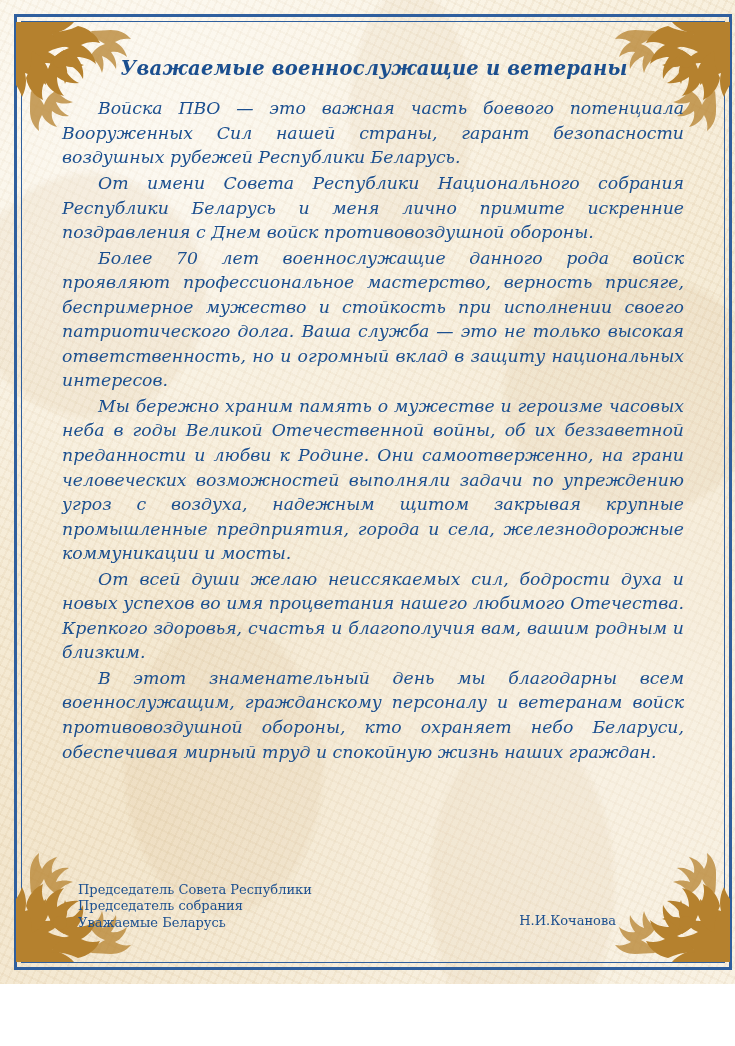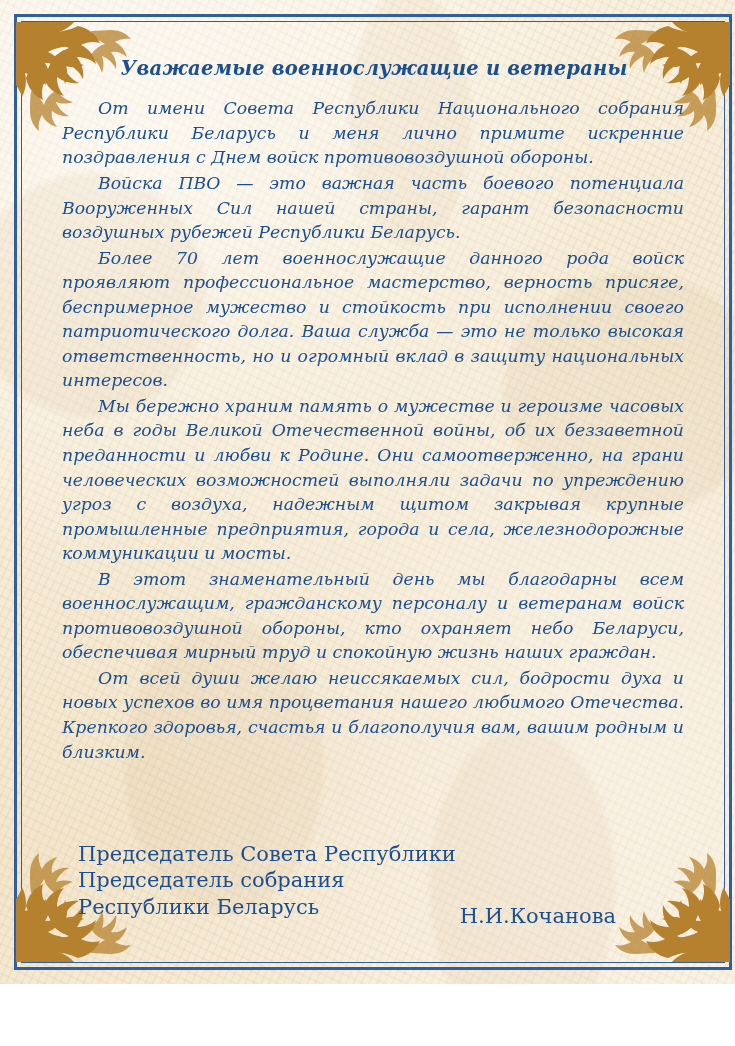--- a/index.html
+++ b/index.html
@@ -90,21 +90,21 @@
   .body p {
     margin: 0 0 1px 0;
     text-indent: 36px;
   }
   .signature {
     position: absolute;
     left: 78px;
     right: 60px;
     bottom: 54px;
     font-family: "DejaVu Serif", "Liberation Serif", serif;
-    font-size: 21px;
+    font-size: 13px;
     line-height: 1.28;
     color: #1b4f8f;
   }
   .signature .post { display: block; }
   .signature .name {
     display: block;
     text-align: right;
     margin-top: -18px;
     padding-right: 70px;
   }
@@ -166,28 +166,28 @@
       </g>
     </svg>
   </div>
 
   <div class="content">
     <div class="title">
       <span class="line">Уважаемые военнослужащие и ветераны</span>
     </div>
 
     <div class="body">
+      <p>Войска ПВО — это важная часть боевого потенциала Вооруженных Сил нашей страны, гарант безопасности воздушных рубежей Республики Беларусь.</p>
       <p>От имени Совета Республики Национального собрания Республики Беларусь и меня лично примите искренние поздравления с Днем войск противовоздушной обороны.</p>
-      <p>Войска ПВО — это важная часть боевого потенциала Вооруженных Сил нашей страны, гарант безопасности воздушных рубежей Республики Беларусь.</p>
       <p>Более 70 лет военнослужащие данного рода войск проявляют профессиональное мастерство, верность присяге, беспримерное мужество и стойкость при исполнении своего патриотического долга. Ваша служба — это не только высокая ответственность, но и огромный вклад в защиту национальных интересов.</p>
       <p>Мы бережно храним память о мужестве и героизме часовых неба в годы Великой Отечественной войны, об их беззаветной преданности и любви к Родине. Они самоотверженно, на грани человеческих возможностей выполняли задачи по упреждению угроз с воздуха, надежным щитом закрывая крупные промышленные предприятия, города и села, железнодорожные коммуникации и мосты.</p>
+      <p>От всей души желаю неиссякаемых сил, бодрости духа и новых успехов во имя процветания нашего любимого Отечества. Крепкого здоровья, счастья и благополучия вам, вашим родным и близким.</p>
       <p>В этот знаменательный день мы благодарны всем военнослужащим, гражданскому персоналу и ветеранам войск противовоздушной обороны, кто охраняет небо Беларуси, обеспечивая мирный труд и спокойную жизнь наших граждан.</p>
-      <p>От всей души желаю неиссякаемых сил, бодрости духа и новых успехов во имя процветания нашего любимого Отечества. Крепкого здоровья, счастья и благополучия вам, вашим родным и близким.</p>
     </div>
   </div>
 
   <div class="signature">
     <span class="post">Председатель Совета Республики</span>
     <span class="post">Председатель собрания</span>
-    <span class="post">Республики Беларусь</span>
+    <span class="post">Уважаемые Беларусь</span>
     <span class="name">Н.И.Кочанова</span>
   </div>
 </div>
 
 </body></html>

